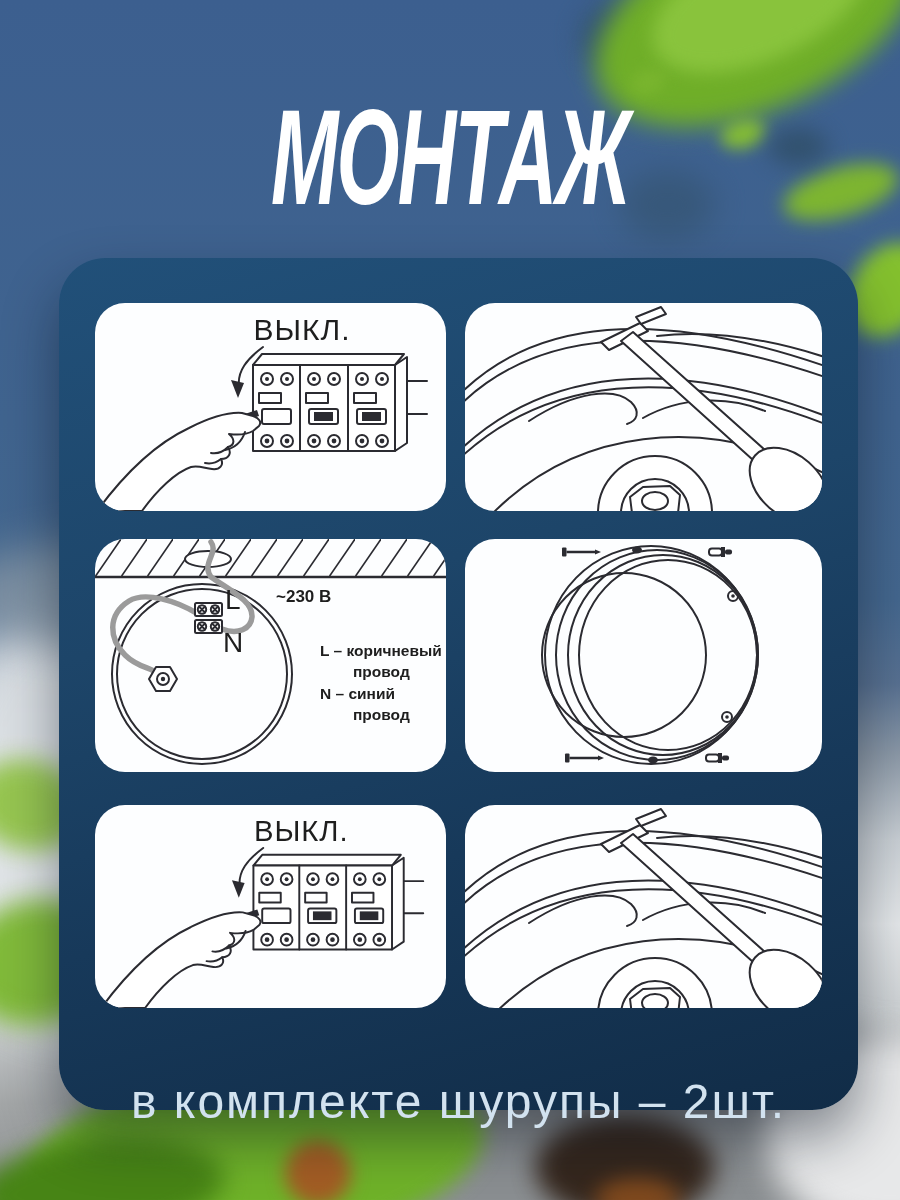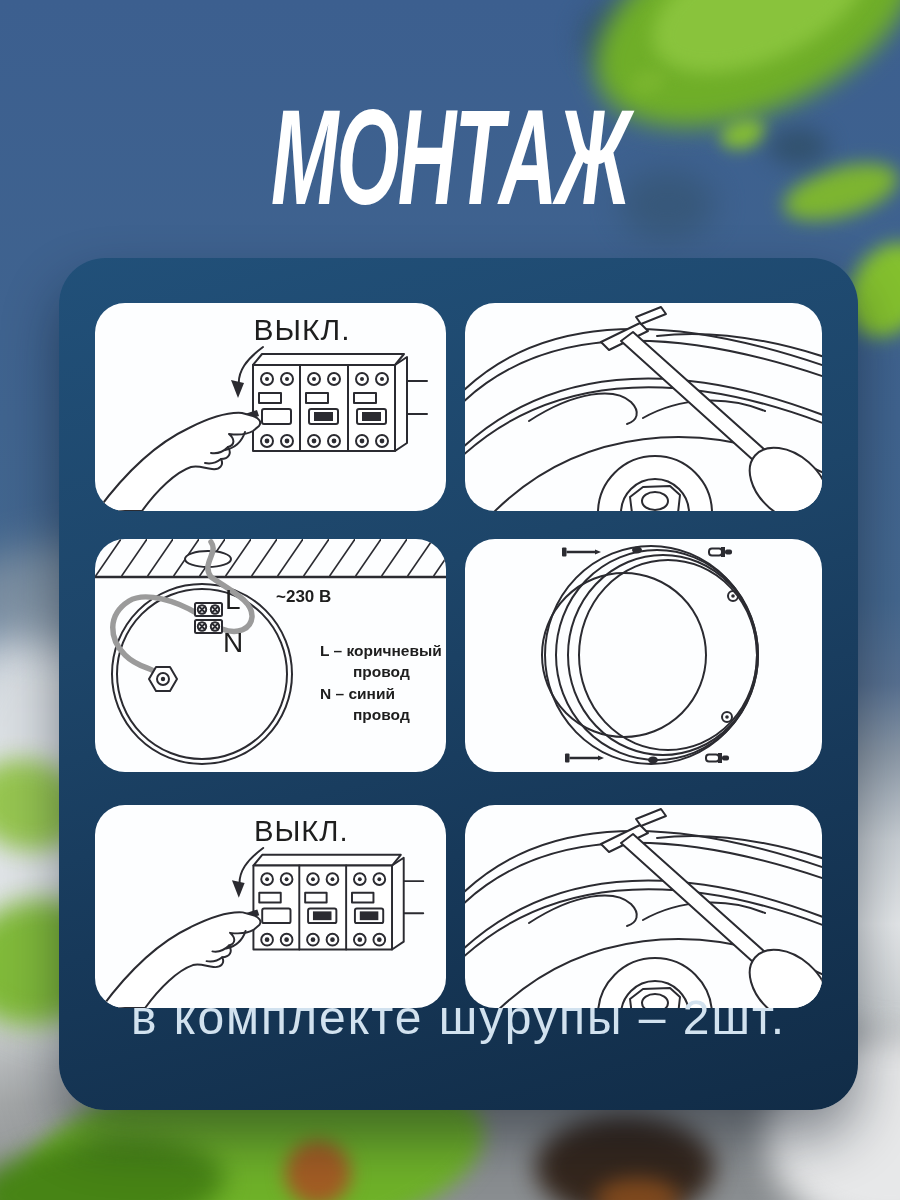--- a/index.html
+++ b/index.html
@@ -16,21 +16,21 @@
     border-radius:46px; background:linear-gradient(165deg,#215079 0%,#1d4569 38%,#17395a 66%,#112c47 100%);
     box-shadow:0 28px 55px rgba(8,18,32,.45); }
   .card { position:absolute; background:#fdfeff; border-radius:30px; overflow:hidden; }
   .card svg { display:block; width:100%; height:100%; }
   .c1 { left:36px;  top:45px;  width:351px; height:208px; }
   .c2 { left:406px; top:45px;  width:357px; height:208px; }
   .c3 { left:36px;  top:281px; width:351px; height:233px; }
   .c4 { left:406px; top:281px; width:357px; height:233px; }
   .c5 { left:36px;  top:547px; width:351px; height:203px; }
   .c6 { left:406px; top:547px; width:357px; height:203px; }
-  .caption { position:absolute; left:0; right:0; top:724px; height:72px; line-height:72px;
+  .caption { position:absolute; left:0; right:0; top:808px; height:72px; line-height:72px;
     text-align:center; font-size:48px; font-weight:300; letter-spacing:2px; color:#d2e2ef;
     white-space:nowrap; }
   svg text { font-family:"Liberation Sans", sans-serif; }
   .ink { stroke:#2b2b31; fill:none; stroke-width:2; stroke-linecap:round; stroke-linejoin:round; }
   .inkf { stroke:#2b2b31; fill:#ffffff; stroke-width:2; stroke-linejoin:round; }
   .fillk { fill:#2b2b31; stroke:none; }
   .wire { stroke:#9b9b9b; stroke-width:5.5; fill:none; stroke-linecap:round; }
 </style>
 </head>
 <body>

